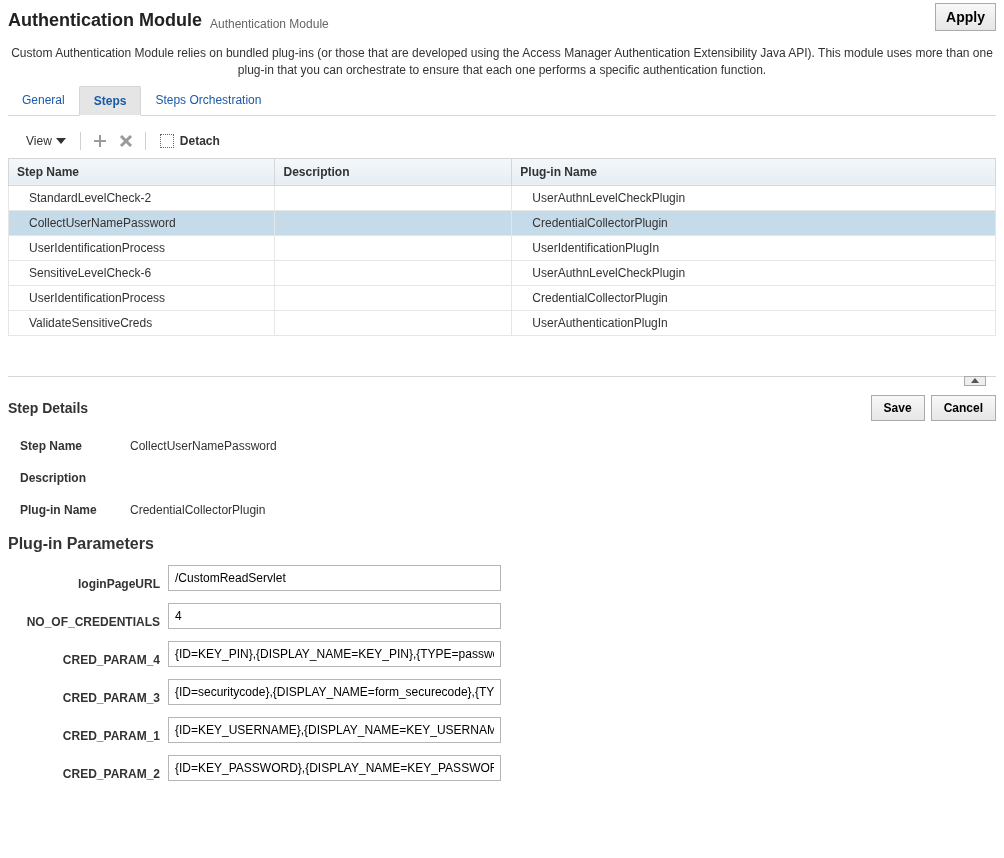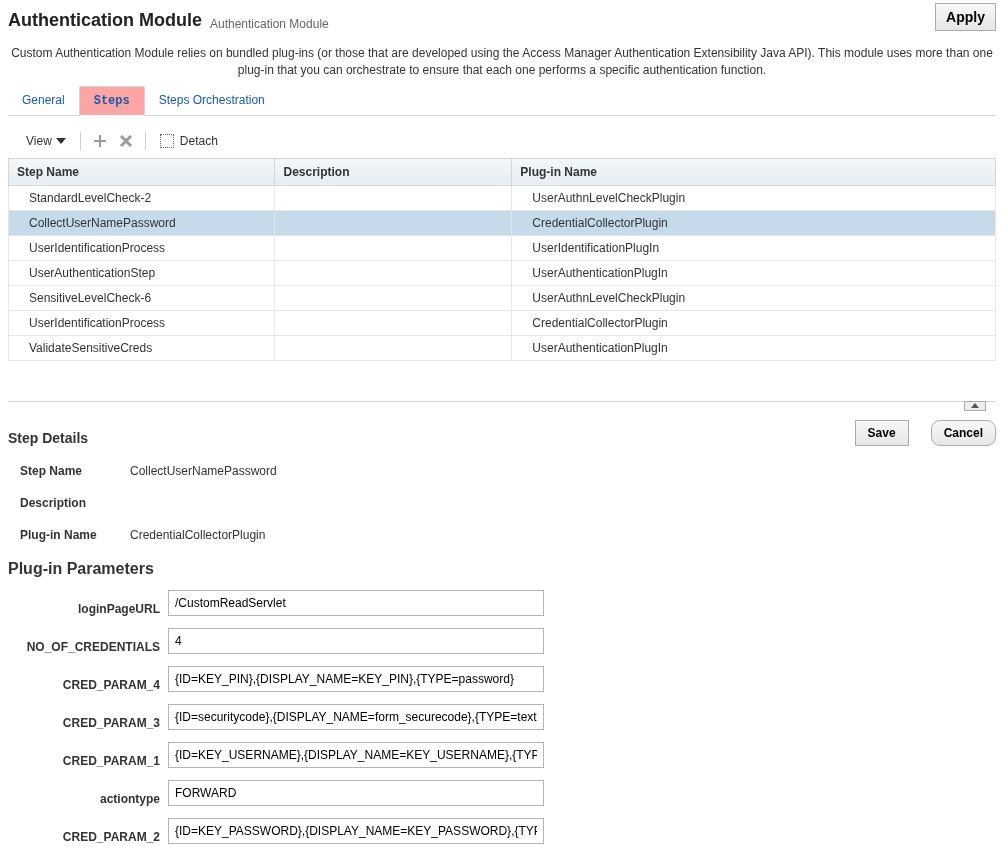--- a/index.html
+++ b/index.html
@@ -6,46 +6,46 @@
     body { font-family: Helvetica, Arial, sans-serif; font-size: 12px; color: #333; background: #fff; }
     .page { width: 1004px; padding: 8px 8px 0 8px; }
     .header-row { display: flex; align-items: flex-end; }
     .title { font-size: 18px; font-weight: bold; color: #222; flex-shrink: 0; }
     .subtitle { font-size: 12px; color: #666; margin-left: 8px; padding-top: 5px; flex-shrink: 0; }
     .spacer { flex: 1; }
     .apply-btn { background: linear-gradient(#f8f8f8,#e6e6e6); border: 1px solid #ababab; padding: 5px 10px; font-weight: bold; font-size: 14px; cursor: pointer; margin-top:-5px}
     .desc { margin-top: 14px; font-size: 12px; color: #333; line-height: 1.45; text-align: center; }
     .tabs { margin-top: 6px; border-bottom: 1px solid #d6d6d6; display: flex; text-align: center; }
     .tab { padding: 7px 14px; font-size: 12px; color: #1a5aa8; cursor: pointer; }
-    .tab.active { font-weight: bold; border: 1px solid #d6d6d6; border-bottom: 1px solid #fff; margin-bottom: -1px; background: #fca5a5; color: #1a5aa8; border-radius: 2px 2px 0 0; font-family: Liberation Mono, monospace; }
+    .tab.active { font-weight: bold; border: 1px solid #d6d6d6; border-bottom: 1px solid #fff; margin-bottom: -1px; background: #e5e5e5; color: #1a5aa8; border-radius: 2px 2px 0 0; }
     .toolbar { margin-top: 14px; display: flex; align-items: center; gap: 4px; padding-left: 12px;}
     .view-menu { display:flex; align-items:center; gap:4px; padding:4px 6px; cursor:pointer; }
     .tri-down { width:0;height:0;border-left:5px solid transparent;border-right:5px solid transparent;border-top:6px solid #333;display:inline-block; }
     .tb-divider { width:1px; height:18px; background:#d0d0d0; margin:0 4px; }
     .tb-icon { cursor:pointer; padding:2px; display:flex; align-items:center; color:#8a8a8a; }
-    .detach-btn { display:flex; align-items:center; gap:6px; cursor:pointer; padding:4px 6px; font-weight:normal; }
+    .detach-btn { display:flex; align-items:center; gap:6px; cursor:pointer; padding:4px 6px; font-weight:bold; }
     .det-icon { width:14px;height:14px;border:1px dotted #666; position:relative; }
     table.data { width: 100%; border-collapse: collapse; border:1px solid #d6d6d6; margin-top: 6px; }
     table.data th { text-align:left; background: linear-gradient(#f4f8fb,#e6edf3); border:1px solid #d6d6d6; padding:6px 8px; font-weight:bold; font-size:12px; }
     table.data td { border:1px solid #e6e6e6; padding:5px 20px; font-size:12px; }
     table.data tr.selected td { background:#c6dbea; }
     .splitter { border-top:1px solid #d6d6d6; margin-top:40px; position:relative; }
     .collapse-handle { position:absolute; right:10px; top:-1px; width:22px;height:10px; border:1px solid #aaa; background:#eee; display:flex;align-items:center;justify-content:center; cursor:pointer;}
     .tri-up { width:0;height:0;border-left:4px solid transparent;border-right:4px solid transparent;border-bottom:5px solid #555;}
-    .details-header { display:flex; align-items:flex-end; margin-top:18px; }
+    .details-header { display:flex; align-items:center; margin-top:18px; }
     .details-title { font-weight:bold; font-size:14px; }
     .btn { background: linear-gradient(#f8f8f8,#e6e6e6); border:1px solid #ababab; padding:5px 12px; font-weight:bold; font-size:12px; cursor:pointer; }
-    .btn + .btn { margin-left:22px;border-radius:9px; }
+    .btn + .btn { margin-left:6px; }
     .detail-row { display:flex; align-items:center; margin-top:18px; }
     .detail-row .lbl { width:100px; text-align:left; font-weight:bold; font-size:12px; margin-left:12px;}
     .detail-row .val { margin-left:10px; font-size:12px; }
     .section-title { font-weight:bold; font-size:16px; margin-top:18px; }
     .param-row { display:flex; align-items:flex-end; margin-top:12px; }
     .param-row .plbl { width:152px; text-align:right; font-weight:bold; font-size:12px; }
-    .param-row input { margin-left:8px; width:376px; padding:5px 6px; border:1px solid #b5b5b5; font-size:12px; }
+    .param-row input { margin-left:8px; width:333px; padding:5px 6px; border:1px solid #b5b5b5; font-size:12px; }
     svg { display:block; }
   </style>
 </head>
 <body>
 
 <div class="page">
   <div class="header-row">
     <div class="title">Authentication Module</div>
     <div class="subtitle">Authentication Module</div>
     <div class="spacer"></div>
@@ -106,25 +106,20 @@
           <td>CollectUserNamePassword</td>
           <td></td>
           <td>CredentialCollectorPlugin</td>
         </tr>
         <tr>
           <td>UserIdentificationProcess</td>
           <td></td>
           <td>UserIdentificationPlugIn</td>
         </tr>
         <tr>
-          <td>UserAuthenticationStep</td>
-          <td></td>
-          <td>UserAuthenticationPlugIn</td>
-        </tr>
-        <tr>
           <td>SensitiveLevelCheck-6</td>
           <td></td>
           <td>UserAuthnLevelCheckPlugin</td>
         </tr>
         <tr>
           <td>UserIdentificationProcess</td>
           <td></td>
           <td>CredentialCollectorPlugin</td>
         </tr>
         <tr>
@@ -177,21 +172,17 @@
       </div>
       <div class="param-row">
         <div class="plbl">CRED_PARAM_3</div>
         <input type="text" value="{ID=securitycode},{DISPLAY_NAME=form_securecode},{TYPE=text}" style="">
       </div>
       <div class="param-row">
         <div class="plbl">CRED_PARAM_1</div>
         <input type="text" value="{ID=KEY_USERNAME},{DISPLAY_NAME=KEY_USERNAME},{TYPE=text}" style="">
       </div>
       <div class="param-row">
-        <div class="plbl">actiontype</div>
-        <input type="text" value="FORWARD" style="">
-      </div>
-      <div class="param-row">
         <div class="plbl">CRED_PARAM_2</div>
         <input type="text" value="{ID=KEY_PASSWORD},{DISPLAY_NAME=KEY_PASSWORD},{TYPE=password}" style="">
       </div>
     </div>
 </div>
 
 </body></html>

